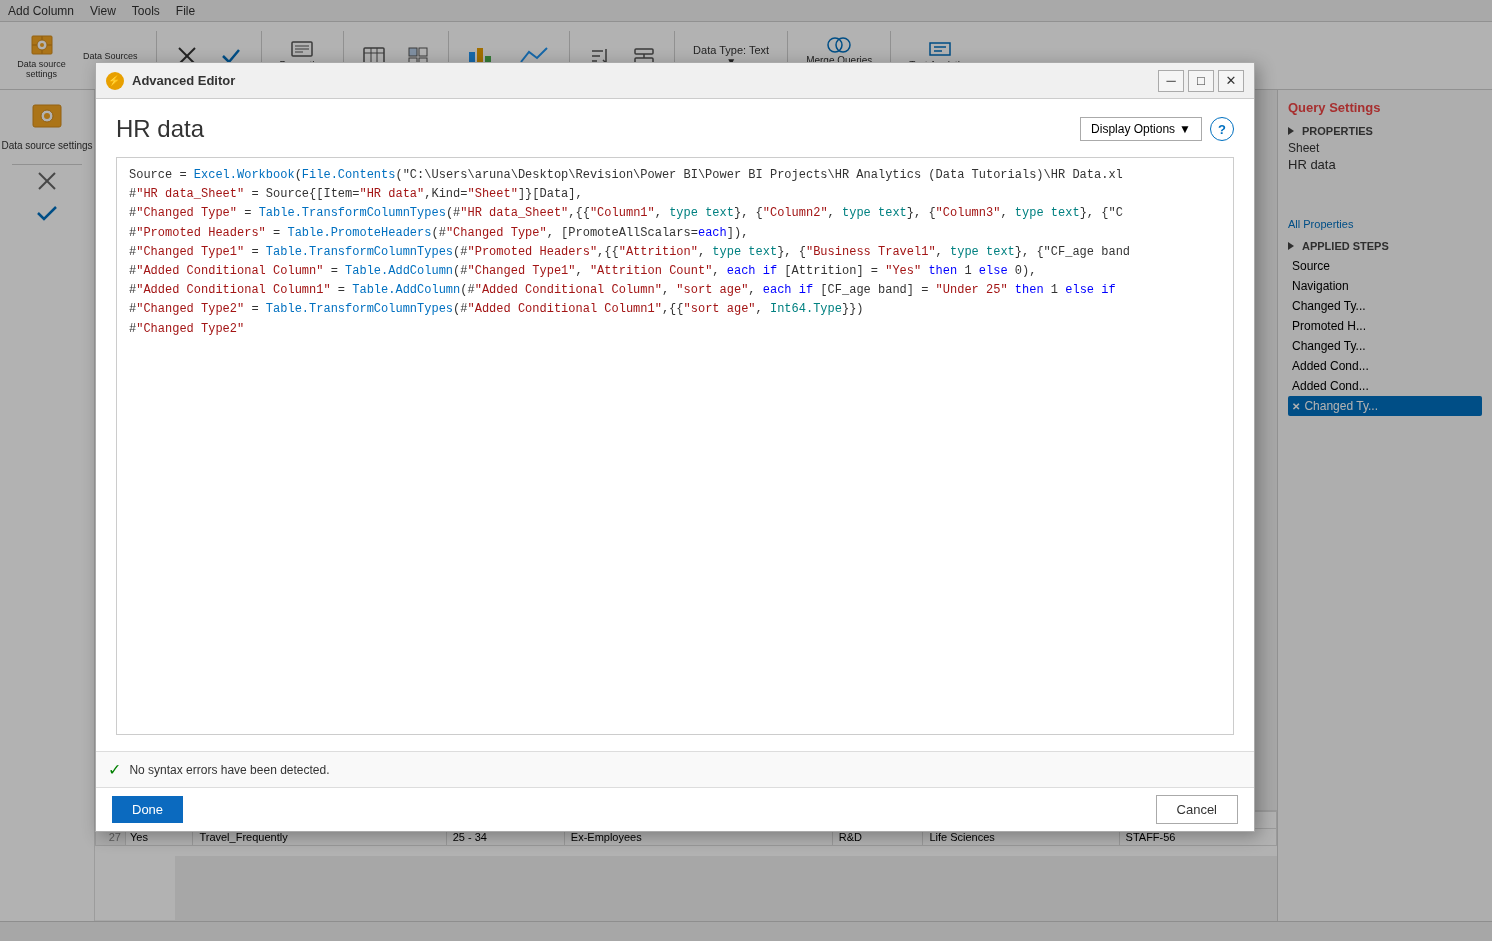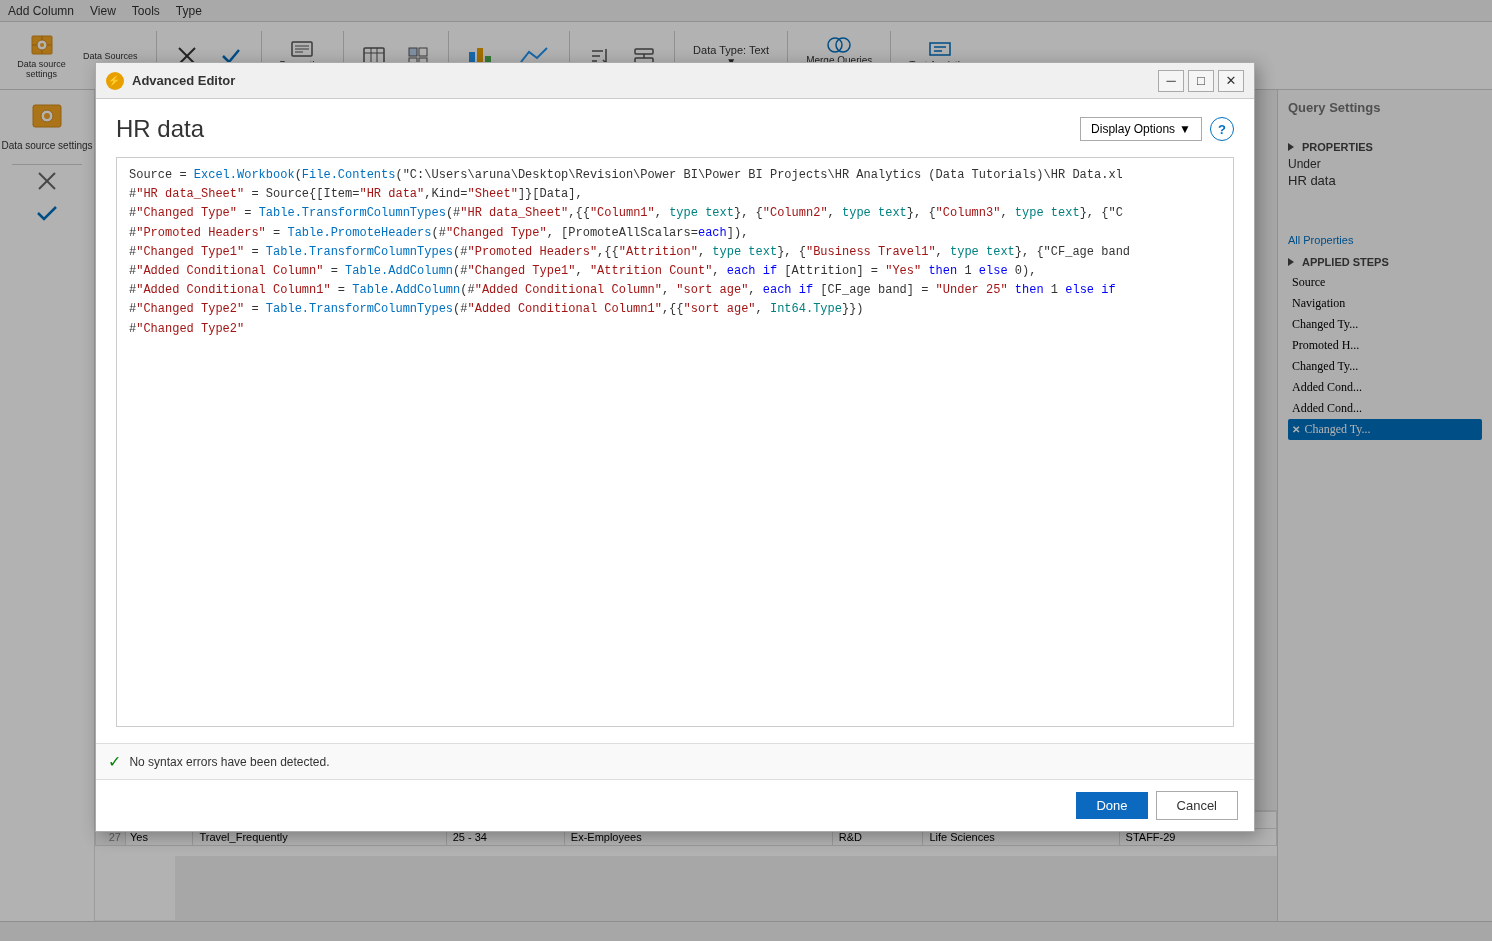--- a/index.html
+++ b/index.html
@@ -98,22 +98,22 @@
       width: 215px;
       height: 851px;
       background: #f9f9f9;
       border-left: 1px solid #d0d0d0;
       padding: 10px;
     }
 
     .query-settings-title {
       font-size: 13px;
       font-weight: 600;
-      color: #737373;
-      margin-bottom: 26px;
+      color: #ef4444;
+      margin-bottom: 10px;
     }
 
     .section-header {
       font-size: 11px;
       font-weight: 700;
       color: #444;
       text-transform: uppercase;
       margin: 8px 0 4px 0;
       display: flex;
       align-items: center;
@@ -146,21 +146,20 @@
       font-size: 11px;
       color: #0070c0;
       cursor: pointer;
       margin-bottom: 10px;
       margin-top: 46px;
     }
 
     .applied-steps-list {
       list-style: none;
       font-size: 12px;
-      font-family: Liberation Serif, serif;
     }
 
     .applied-steps-list li {
       padding: 3px 4px;
       cursor: pointer;
       display: flex;
       align-items: center;
       justify-content: space-between;
       border-radius: 2px;
     }
@@ -352,25 +351,25 @@
       color: #008000;
       font-size: 16px;
     }
 
     .status-text {
       font-size: 12px;
       color: #333;
     }
 
     .dialog-footer {
-      height: 52px;
+      height: 44px;
       border-top: 1px solid #ddd;
       display: flex;
       align-items: center;
-      justify-content: flex-end;
+      justify-content: space-between;
       padding: 0 16px;
       gap: 8px;
     }
 
     .btn-done {
       background: #0b6abf;
       color: white;
       border: none;
       padding: 6px 20px;
       font-size: 13px;
@@ -423,21 +422,21 @@
       border-top: 1px solid #ccc;
     }
   </style>
 </head>
 <body>
 
 <div class="menu-bar">
   <span class="menu-item">Add Column</span>
   <span class="menu-item">View</span>
   <span class="menu-item">Tools</span>
-  <span class="menu-item">Type</span>
+  <span class="menu-item">File</span>
 </div>
 
 <div class="ribbon">
   <div class="ribbon-group">
 
     <div class="ribbon-btn">
       <svg width="28" height="28" viewBox="0 0 28 28">
         <rect x="4" y="4" width="20" height="18" rx="1" fill="#f5a623" stroke="#d48c1a" stroke-width="1"></rect>
         <circle cx="14" cy="13" r="5" fill="white" stroke="#d48c1a" stroke-width="1"></circle>
         <circle cx="14" cy="13" r="2" fill="#f5a623"></circle>
@@ -724,35 +723,35 @@
         <td style="border:1px solid #ddd; padding:2px 6px;">STAFF-32</td>
       </tr>
       <tr>
         <td style="border:1px solid #ddd; padding:2px 4px; width:30px; color:#888; text-align:right; background:#f5f5f5;">27</td>
         <td style="border:1px solid #ddd; padding:2px 4px;">Yes</td>
         <td style="border:1px solid #ddd; padding:2px 6px;">Travel_Frequently</td>
         <td style="border:1px solid #ddd; padding:2px 6px;">25 - 34</td>
         <td style="border:1px solid #ddd; padding:2px 6px;">Ex-Employees</td>
         <td style="border:1px solid #ddd; padding:2px 6px;">R&amp;D</td>
         <td style="border:1px solid #ddd; padding:2px 6px;">Life Sciences</td>
-        <td style="border:1px solid #ddd; padding:2px 6px;">STAFF-29</td>
+        <td style="border:1px solid #ddd; padding:2px 6px;">STAFF-56</td>
       </tr>
     </tbody>
   </table>
 </div>
 
 <div class="right-sidebar">
   <div class="query-settings-title">Query Settings</div>
 
   <div class="section-header">
     <div class="triangle"></div>
     <span>PROPERTIES</span>
   </div>
 
-  <div class="name-field">Under</div>
+  <div class="name-field">Sheet</div>
   <div class="name-value">HR data</div>
   <div class="all-properties-link">All Properties</div>
 
   <div class="section-header">
     <div class="triangle"></div>
     <span>APPLIED STEPS</span>
   </div>
 
   <ul class="applied-steps-list" id="steps-list">
       <li>

